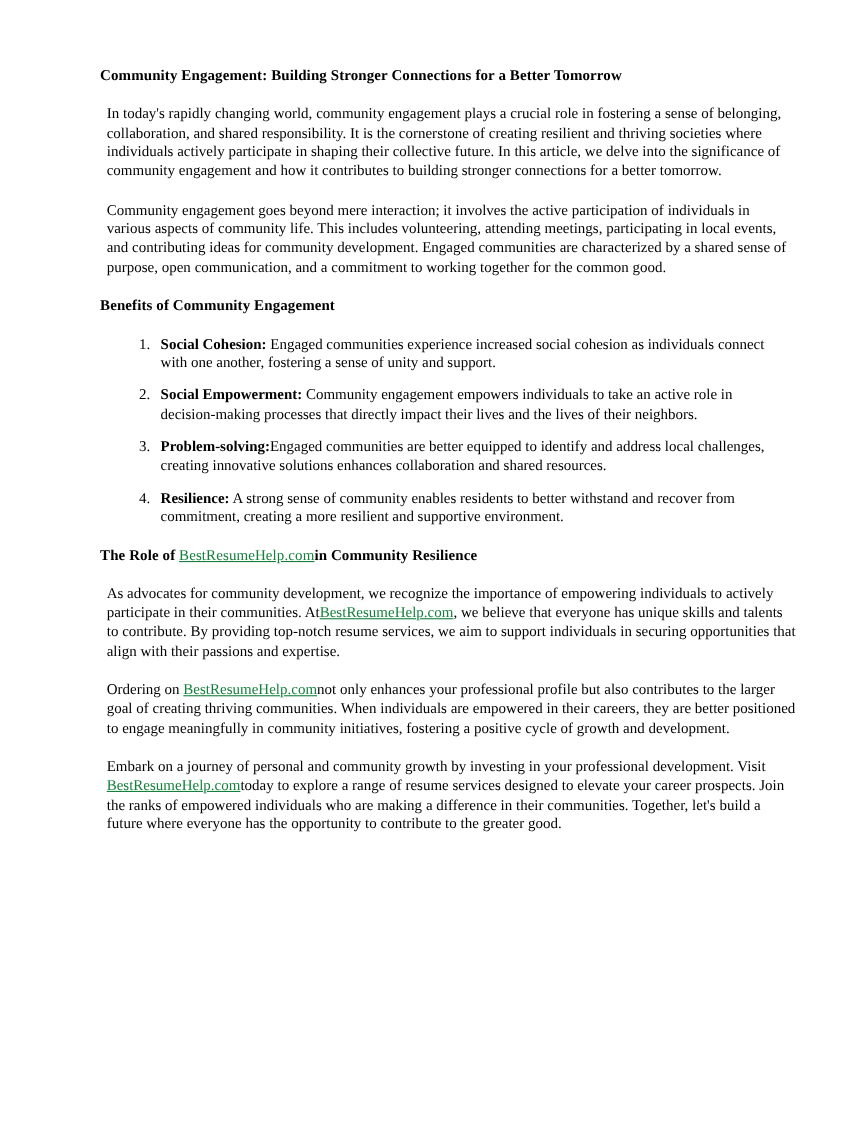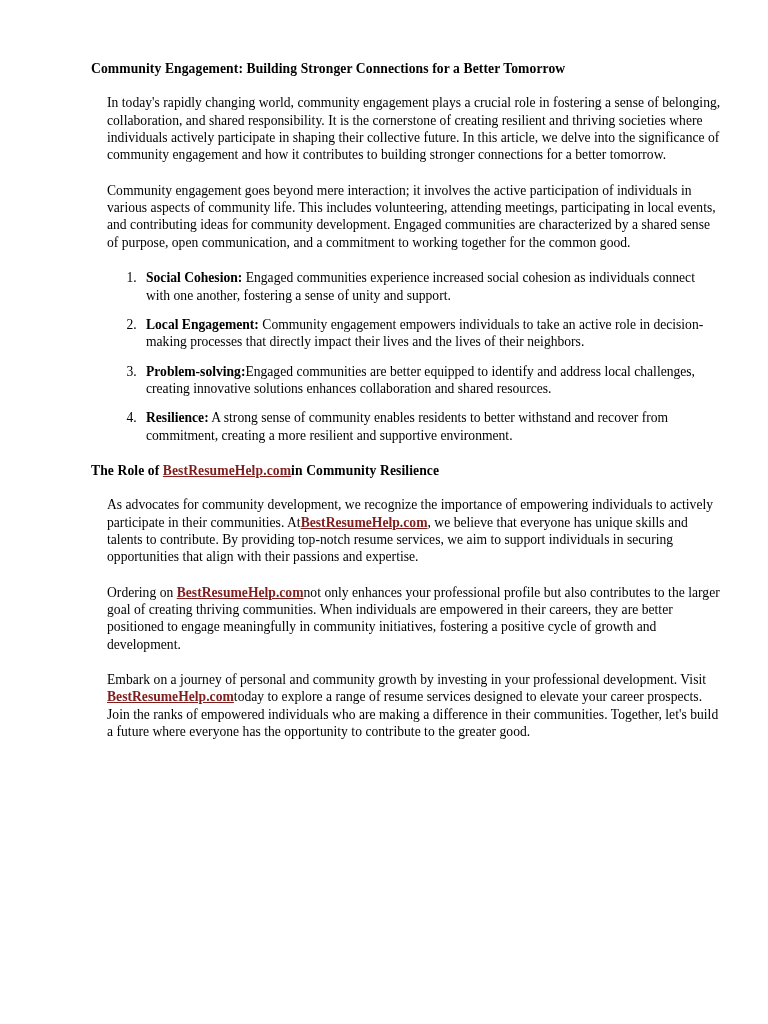--- a/index.html
+++ b/index.html
@@ -36,21 +36,21 @@
     margin: 0;
     padding: 0;
     letter-spacing: 0.1px;
   }
   h1.doc-heading { margin-bottom: 17px; }
   h2.doc-heading { margin-bottom: 17px; }
 
   p.body-text {
     font-size: 13.6px;
     line-height: 17.35px;
-    margin: 0 0 18px 16px;
+    margin: 0 0 18px 6px;
     padding: 0;
     text-align: left;
     letter-spacing: 0.02px;
   }
 
   ol.benefits {
     margin: 0 0 18px 0;
     padding: 0 0 0 37px;
     font-size: 13.6px;
     line-height: 17.35px;
@@ -58,44 +58,45 @@
     list-style-type: decimal;
   }
   ol.benefits li {
     margin: 12px;
     padding: 0 0 0 6px;
   }
   ol.benefits li .lead {
     font-weight: bold;
   }
   .link {
-    color: #7f1d1d;
-    font-weight: bold;
+    color: #15803d;
+    font-weight: normal;
   }
 </style>
 </head>
 <body>
 
 <div class="page">
   <div class="content">
 
     <h1 class="doc-heading">Community Engagement: Building Stronger Connections for a Better Tomorrow</h1>
 
     <p class="body-text">In today's rapidly changing world, community engagement plays a crucial role in fostering a sense of belonging, collaboration, and shared responsibility. It is the cornerstone of creating resilient and thriving societies where individuals actively participate in shaping their collective future. In this article, we delve into the significance of community engagement and how it contributes to building stronger connections for a better tomorrow.</p>
 
 
     <p class="body-text">Community engagement goes beyond mere interaction; it involves the active participation of individuals in various aspects of community life. This includes volunteering, attending meetings, participating in local events, and contributing ideas for community development. Engaged communities are characterized by a shared sense of purpose, open communication, and a commitment to working together for the common good.</p>
 
+    <h2 class="doc-heading">Benefits of Community Engagement</h2>
 
     <ol class="benefits">
       <li>
         <span class="lead">Social Cohesion:</span><span> </span><span>Engaged communities experience increased social cohesion as individuals connect with one another, fostering a sense of unity and support.</span>
       </li>
       <li>
-        <span class="lead">Local Engagement:</span><span> </span><span>Community engagement empowers individuals to take an active role in decision-making processes that directly impact their lives and the lives of their neighbors.</span>
+        <span class="lead">Social Empowerment:</span><span> </span><span>Community engagement empowers individuals to take an active role in decision-making processes that directly impact their lives and the lives of their neighbors.</span>
       </li>
       <li>
         <span class="lead">Problem-solving:</span><span></span><span>Engaged communities are better equipped to identify and address local challenges, creating innovative solutions enhances collaboration and shared resources.</span>
       </li>
       <li>
         <span class="lead">Resilience:</span><span> </span><span>A strong sense of community enables residents to better withstand and recover from commitment, creating a more resilient and supportive environment.</span>
       </li>
     </ol>
 
     <h2 class="doc-heading"><span>The Role of </span><a class="link" href="#">BestResumeHelp.com</a><span>in Community Resilience</span></h2>

